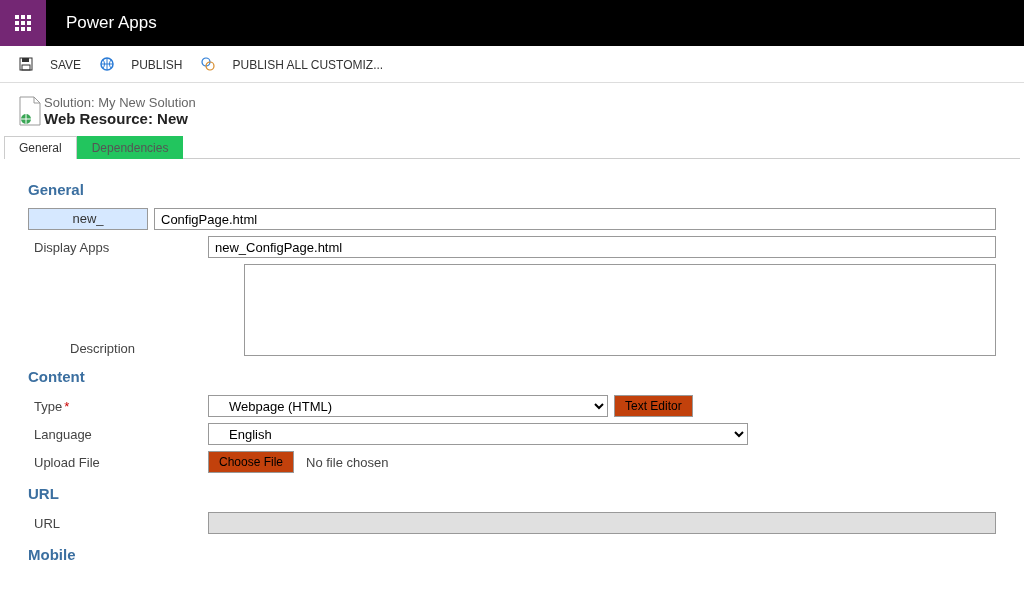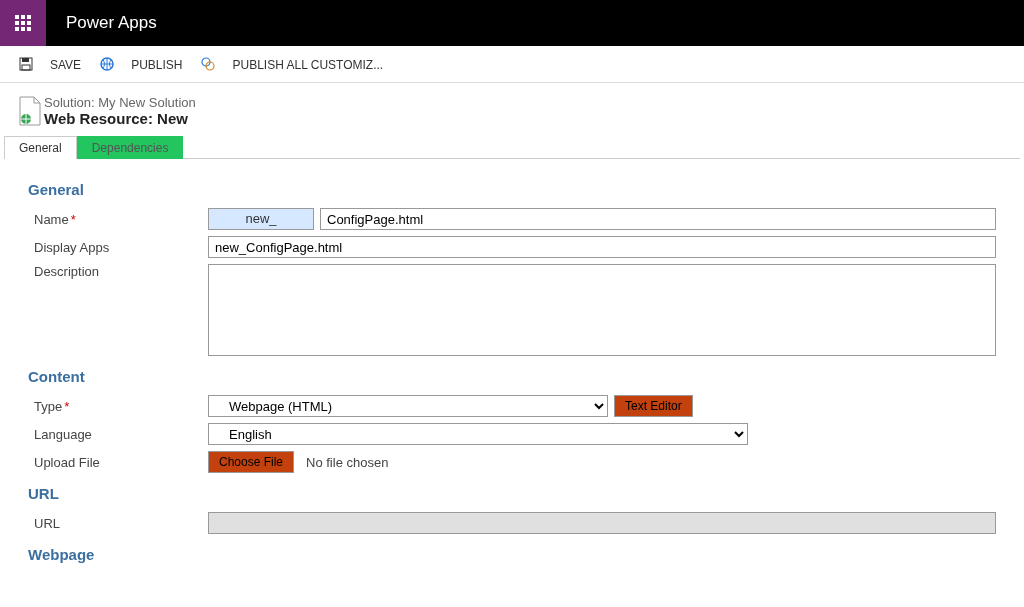--- a/index.html
+++ b/index.html
@@ -21,26 +21,26 @@
     .entity-title { font-size: 15px; font-weight: 700; color: #222; }
 
     .tabs { display: flex; border-bottom: 1px solid #ccc; margin: 0 4px; }
     .tab { padding: 4px 14px; font-size: 12px; border: 1px solid transparent; border-bottom: none; cursor: pointer; position: relative; top: 1px; background: #22c55e; color: #555; }
     .tab.active { background: #fff; border-color: #ccc; color: #333; }
 
     .form-body { padding: 10px 28px 30px 28px; }
     .section-title { font-size: 15px; color: #3b6fa0; font-weight: 600; margin: 12px 0 10px 0; }
 
     .row { display: flex; align-items: center; margin-bottom: 6px; }
-    .row.top { align-items: flex-start; }
+    .row.top { align-items: flex-end; margin-left: 36px; }
     .lbl { width: 180px; font-size: 13px; color: #444; padding-left: 6px; }
     .lbl .req { color: #c00; margin-left: 2px; }
     .controls { flex: 1; display: flex; gap: 6px; align-items: center; }
 
-    .prefix-box { width: 106px; height: 22px; border: 1px solid #999; background: #d6e8ff; text-align: center; font-size: 13px; line-height: 20px; color: #333; }
+    .prefix-box { width: 120px; height: 22px; border: 1px solid #999; background: #d6e8ff; text-align: center; font-size: 13px; line-height: 20px; color: #333; }
     input.text { flex: 1; height: 22px; border: 1px solid #999; padding: 0 6px; font-size: 13px; }
     textarea.text { flex: 1; height: 92px; border: 1px solid #999; padding: 4px 6px; font-size: 13px; resize: none; }
     select.sel { height: 22px; border: 1px solid #999; padding: 0 16px; font-size: 13px; background: #fff; }
     .type-sel { width: 400px; }
     .lang-sel { width: 540px; }
     .btn { height: 22px; border: 1px solid #999; background: #c2410c; font-size: 12px; padding: 0 10px; cursor: pointer; }
     .file-label { font-size: 13px; color: #444; margin-left: 6px; }
     .url-box { flex: 1; height: 22px; border: 1px solid #999; background: #e0e0e0; }
     .chk { width: 14px; height: 14px; margin-right: 8px; vertical-align: middle; }
   </style>
@@ -107,23 +107,20 @@
 <div class="tabs">
   <div class="tab active">General</div>
   <div class="tab">Dependencies</div>
 </div>
 
 <div class="form-body">
 
   <div class="section-title">General</div>
 
   <div class="row">
-    <div class="lbl">
-      <span>Name</span><span class="req">*</span>
-    </div>
     <div class="controls">
       <div class="prefix-box">new_</div>
       <input class="text" type="text" value="ConfigPage.html" style="">
     </div>
   </div>
 
   <div class="row">
     <div class="lbl">Display Apps</div>
     <div class="controls">
       <input class="text" type="text" value="new_ConfigPage.html" style="">
@@ -170,16 +167,16 @@
 
   <div class="section-title">URL</div>
 
   <div class="row">
     <div class="lbl">URL</div>
     <div class="controls">
       <div class="url-box"></div>
     </div>
   </div>
 
-  <div class="section-title">Webpage</div>
+  <div class="section-title">Mobile</div>
 
 
 </div>
 
 </body></html>

